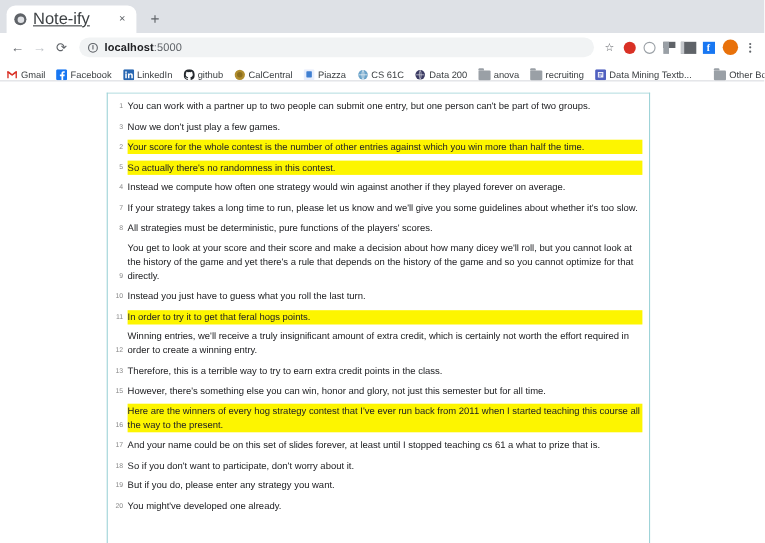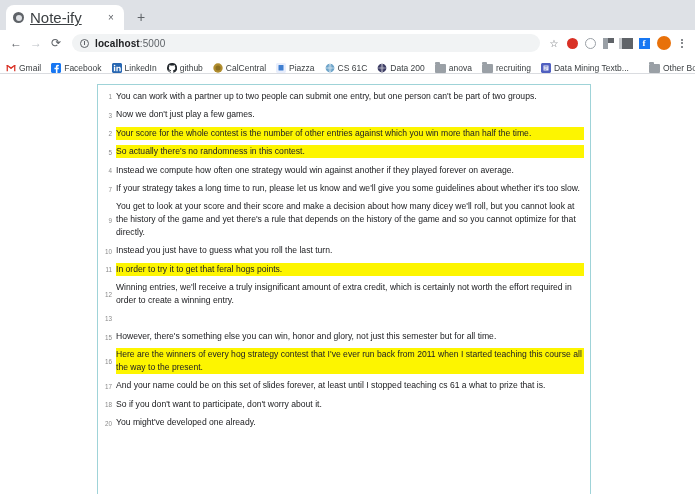--- a/index.html
+++ b/index.html
@@ -189,21 +189,21 @@
     min-height: 420px;
     background:#ffffff;
     border-left: 1.5px solid #9fd3d8;
     border-right: 1.5px solid #9fd3d8;
     border-top: 1.5px solid #9fd3d8;
     box-sizing: border-box;
     padding: 4px 6px 0 3px;
   }
   .tline {
     display: flex;
-    align-items: center;
+    align-items: flex-end;
     margin: 0 0 4.5px 0;
     font-size: 8.6px;
     line-height: 13px;
     color: #202124;
     font-family: "Liberation Sans", sans-serif;
   }
   .tnum {
     flex: 0 0 auto;
     width: 15px;
     text-align: right;
@@ -384,54 +384,63 @@
         </div>
         <div class="tline">
           <span class="tnum">4</span>
           <span class="ttext">Instead we compute how often one strategy would win against another if they played forever on average.</span>
         </div>
         <div class="tline">
           <span class="tnum">7</span>
           <span class="ttext">If your strategy takes a long time to run, please let us know and we'll give you some guidelines about whether it's too slow.</span>
         </div>
         <div class="tline">
+          <span class="tnum">8</span>
+          <span class="ttext">All strategies must be deterministic, pure functions of the players' scores.</span>
+        </div>
+        <div class="tline">
           <span class="tnum">9</span>
           <span class="ttext">You get to look at your score and their score and make a decision about how many dicey we'll roll, but you cannot look at the history of the game and yet there's a rule that depends on the history of the game and so you cannot optimize for that directly.</span>
         </div>
         <div class="tline">
           <span class="tnum">10</span>
           <span class="ttext">Instead you just have to guess what you roll the last turn.</span>
         </div>
         <div class="tline">
           <span class="tnum">11</span>
           <span class="ttext hl">In order to try it to get that feral hogs points.</span>
         </div>
         <div class="tline">
           <span class="tnum">12</span>
           <span class="ttext">Winning entries, we'll receive a truly insignificant amount of extra credit, which is certainly not worth the effort required in order to create a winning entry.</span>
         </div>
         <div class="tline">
           <span class="tnum">13</span>
+          <span class="ttext">Therefore, this is a terrible way to try to earn extra credit points in the class.</span>
         </div>
         <div class="tline">
           <span class="tnum">15</span>
           <span class="ttext">However, there's something else you can win, honor and glory, not just this semester but for all time.</span>
         </div>
         <div class="tline">
           <span class="tnum">16</span>
           <span class="ttext hl">Here are the winners of every hog strategy contest that I've ever run back from 2011 when I started teaching this course all the way to the present.</span>
         </div>
         <div class="tline">
           <span class="tnum">17</span>
           <span class="ttext">And your name could be on this set of slides forever, at least until I stopped teaching cs 61 a what to prize that is.</span>
         </div>
         <div class="tline">
           <span class="tnum">18</span>
           <span class="ttext">So if you don't want to participate, don't worry about it.</span>
         </div>
         <div class="tline">
+          <span class="tnum">19</span>
+          <span class="ttext">But if you do, please enter any strategy you want.</span>
+        </div>
+        <div class="tline">
           <span class="tnum">20</span>
           <span class="ttext">You might've developed one already.</span>
         </div>
       </div>
   </div>
 
 </div>
 
 </body></html>

